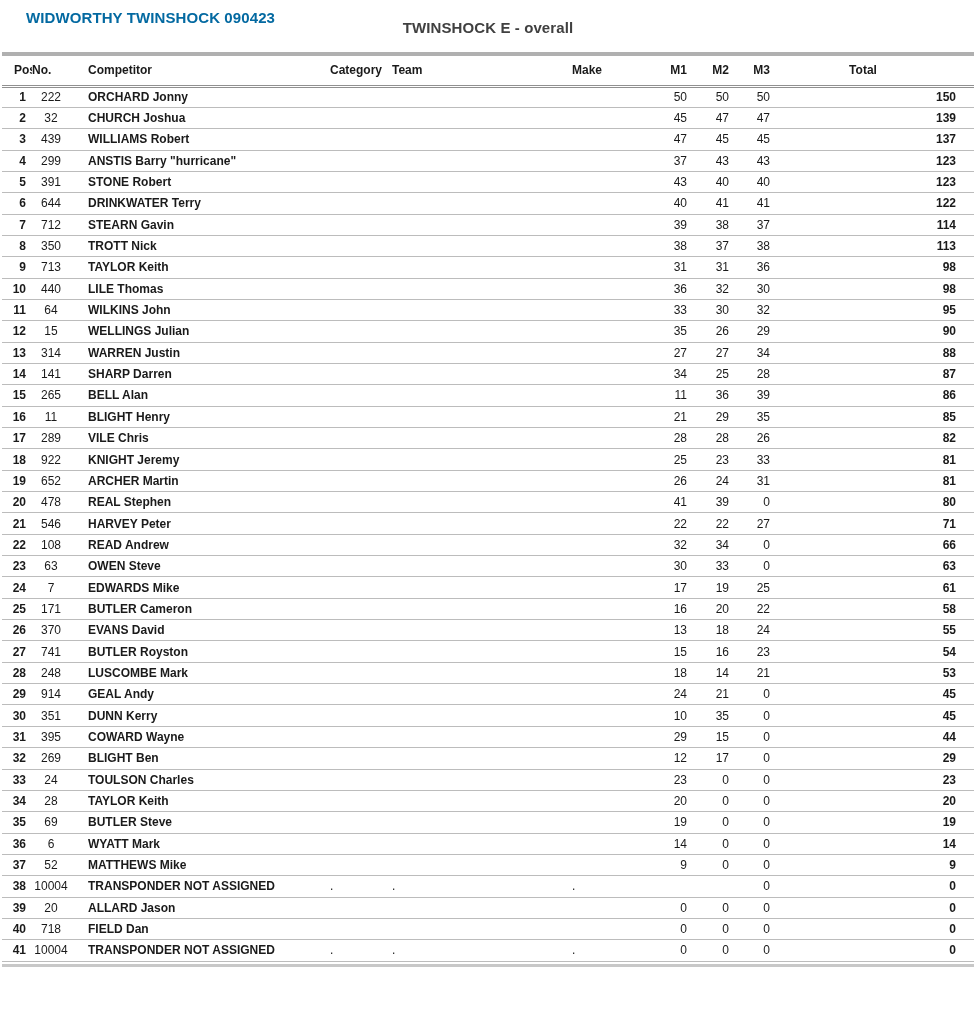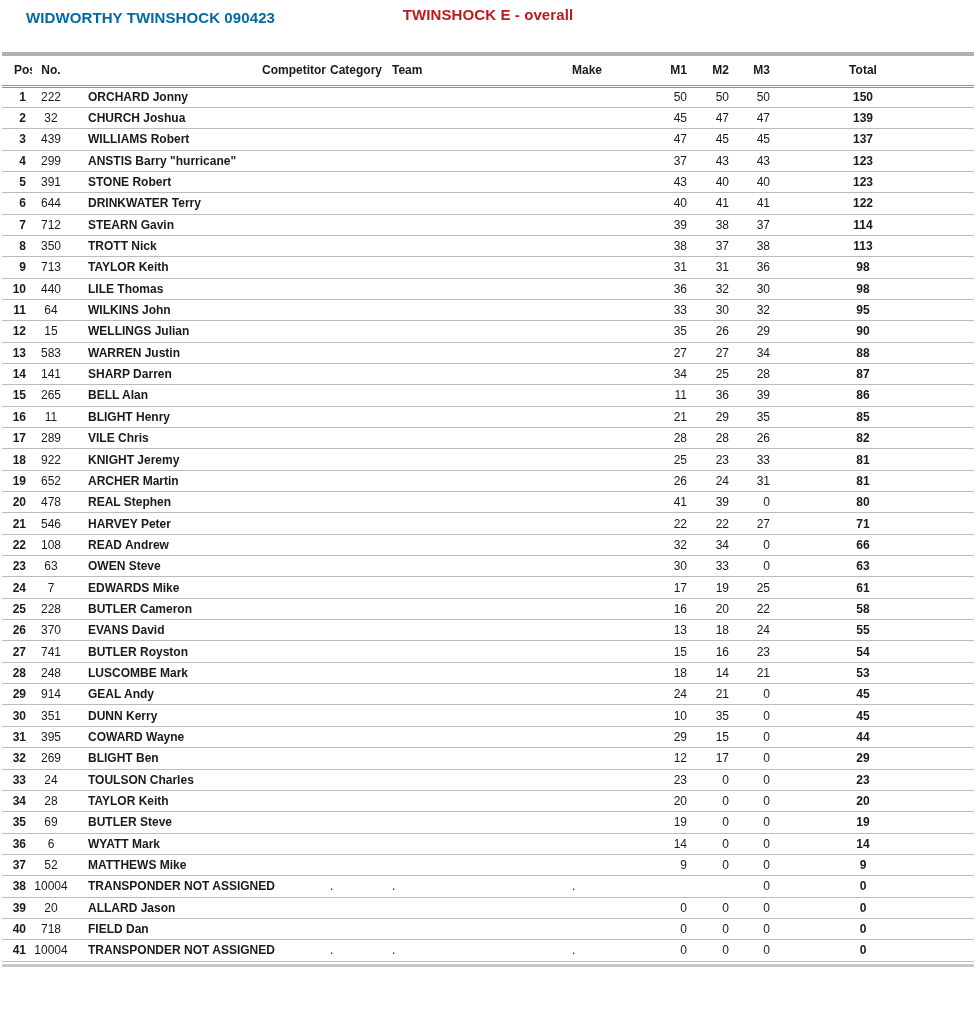--- a/index.html
+++ b/index.html
@@ -22,24 +22,24 @@
     position:relative;
     height:29px;
     padding:9px 22px 0 22px;
   }
   .event-title{
     position:absolute;left:26px;top:9px;
     font-size:15px;font-weight:bold;letter-spacing:0.1px;
     color:#0369a1;
   }
   .sheet-title{
-    position:absolute;left:0;right:0;top:6px;
+    position:absolute;left:0;right:0;top:19px;
     text-align:center;
     font-size:15px;font-weight:bold;letter-spacing:0.1px;
-    color:#b91c1c;
+    color:#404040;
   }
   table.results{
     width:972px;
     margin:23px 2px 0 2px;
     border-collapse:collapse;
     table-layout:fixed;
     border-top:4px solid var(--rule-thick);
     font-size:12px;
   }
   
@@ -56,22 +56,22 @@
 
   thead th{
     height:32px;
     font-size:12px;font-weight:bold;
     border-bottom:3px double var(--rule-dark);
     white-space:nowrap;overflow:hidden;
     vertical-align:middle;
     padding:0;
   }
   thead th:nth-child(1){text-align:left;padding-left:12px;}
-  thead th:nth-child(2){text-align:center;padding-right:6px;}
-  thead th:nth-child(3){text-align:right;padding-left:12px;}
+  thead th:nth-child(2){text-align:left;padding-right:6px;}
+  thead th:nth-child(3){text-align:left;padding-left:12px;}
   thead th:nth-child(4),
   thead th:nth-child(5),
   thead th:nth-child(6){text-align:left;padding-left:4px;}
   thead th:nth-child(7),
   thead th:nth-child(8),
   thead th:nth-child(9){text-align:right;padding-right:0;}
   thead th:nth-child(10){text-align:center;padding-right:18px;}
 
   tbody td{
     height:21.35px;
@@ -83,21 +83,21 @@
   }
   tbody td:nth-child(1){text-align:right;padding-right:6px;font-weight:bold;}
   tbody td:nth-child(2){text-align:center;padding-right:6px;}
   tbody td:nth-child(3){text-align:left;padding-left:12px;font-weight:bold;}
   tbody td:nth-child(4),
   tbody td:nth-child(5),
   tbody td:nth-child(6){text-align:left;padding-left:4px;}
   tbody td:nth-child(7),
   tbody td:nth-child(8),
   tbody td:nth-child(9){text-align:right;padding-right:0;}
-  tbody td:nth-child(10){text-align:center;padding-right:18px;font-weight:bold;}
+  tbody td:nth-child(10){text-align:right;padding-right:18px;font-weight:bold;}
 
   .bottom-rule{
     width:972px;height:3px;
     margin:2px 2px 0 2px;
     background:var(--rule-bottom);
   }
 </style>
 </head>
 <body>
 
@@ -273,21 +273,21 @@
         <td></td>
         <td></td>
         <td></td>
         <td>35</td>
         <td>26</td>
         <td>29</td>
         <td>90</td>
       </tr>
       <tr>
         <td>13</td>
-        <td>583</td>
+        <td>314</td>
         <td>WARREN Justin</td>
         <td></td>
         <td></td>
         <td></td>
         <td>27</td>
         <td>27</td>
         <td>34</td>
         <td>88</td>
       </tr>
       <tr>
@@ -417,21 +417,21 @@
         <td></td>
         <td></td>
         <td></td>
         <td>17</td>
         <td>19</td>
         <td>25</td>
         <td>61</td>
       </tr>
       <tr>
         <td>25</td>
-        <td>228</td>
+        <td>171</td>
         <td>BUTLER Cameron</td>
         <td></td>
         <td></td>
         <td></td>
         <td>16</td>
         <td>20</td>
         <td>22</td>
         <td>58</td>
       </tr>
       <tr>

